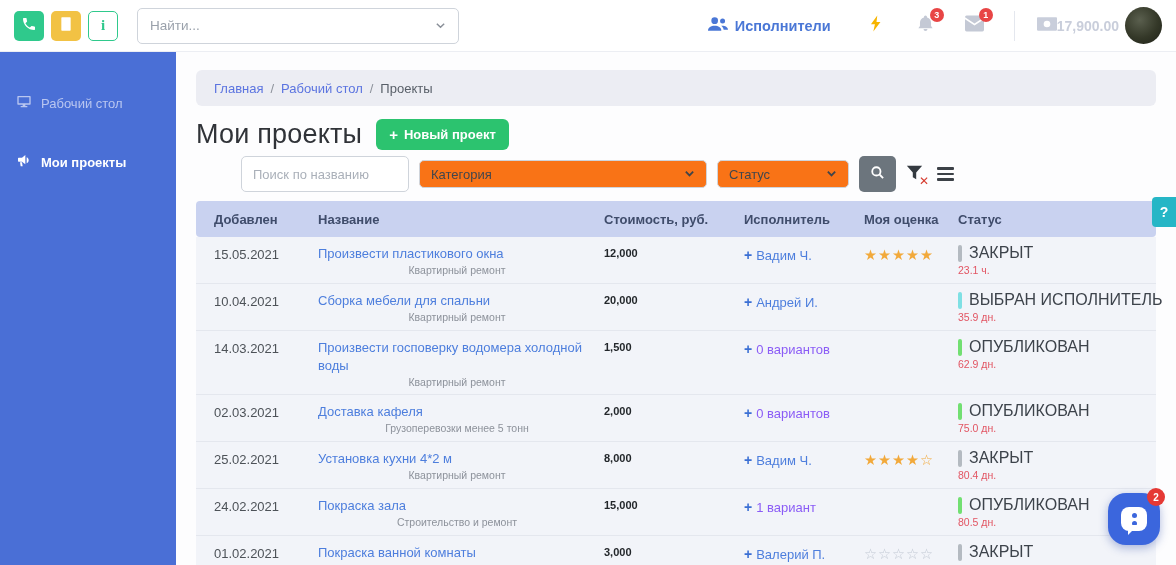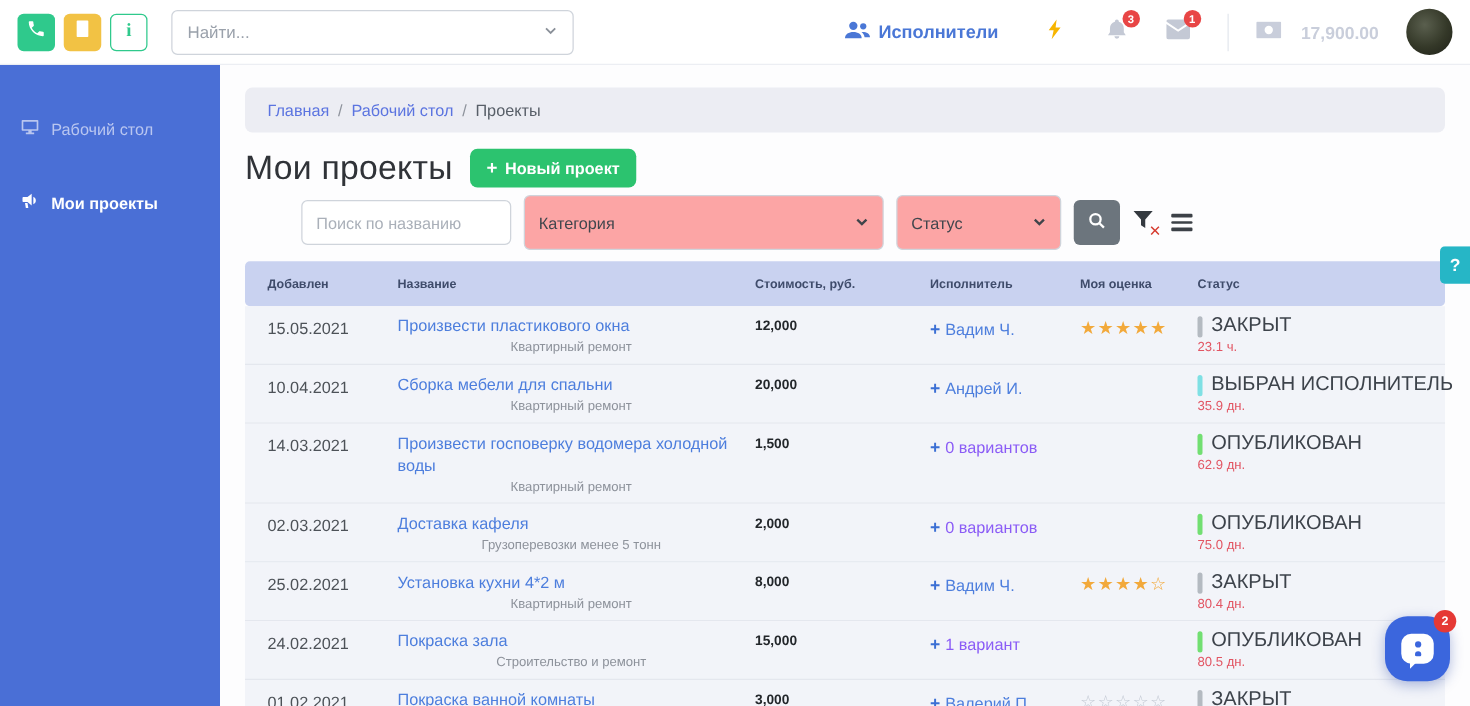--- a/index.html
+++ b/index.html
@@ -27,22 +27,22 @@
                cursor:pointer; margin-right:36px; }
   .executors svg { width:20px; height:16px; fill:#4a77d6; }
   .icon-wrap { position:relative; margin-right:30px; cursor:pointer; }
   .icon-wrap svg { width:19px; height:19px; }
   .bolt svg { fill:#f7b500; }
   .muted-ic svg { fill:#c4c9d5; }
   .badge { position:absolute; top:-6px; right:-9px; background:#e84545; color:#fff; font-size:9px;
            font-weight:bold; min-width:14px; height:14px; border-radius:8px; display:flex;
            align-items:center; justify-content:center; padding:0 3px; }
   .vdiv { width:1px; height:30px; background:#e4e7ee; margin:0 22px 0 0; }
-  .balance { display:flex; align-items:center; gap:16px; color:#c9cedb; font-size:14px; font-weight:600;
-             margin-right:22px; }
+  .balance { display:flex; align-items:center; gap:0; color:#c9cedb; font-size:14px; font-weight:600;
+             margin-right:6px; }
   .balance svg { width:20px; height:14px; fill:#c9cedb; }
   .avatar { width:37px; height:37px; border-radius:50%;
             background:radial-gradient(circle at 40% 35%, #5a5f4e 0%, #343828 55%, #1e2018 100%);
             cursor:pointer; }
 
   
   .layout { display:flex; height:513px; }
   .sidebar { width:176px; background:#4a6fd6; padding-top:32px; flex-shrink:0; }
   .side-item { display:flex; align-items:center; gap:9px; padding:10px 16px; font-size:13px;
                color:#b9c6f0; cursor:pointer; margin-bottom:20px; }
@@ -61,41 +61,41 @@
   .page-title { font-size:27px; font-weight:400; color:#303338; letter-spacing:.2px; }
   .new-project { background:#2cc36f; color:#fff; border:none; border-radius:6px; height:31px;
                  padding:0 13px; font-size:13px; font-weight:bold; cursor:pointer;
                  display:flex; align-items:center; gap:6px; font-family:inherit; }
   .new-project .plus { font-size:15px; font-weight:bold; }
 
   .filters { margin-top:6px; display:flex; align-items:center; gap:10px;padding-left:45px; }
   .filter-input { width:168px; height:36px; border:1px solid #cfd4db; border-radius:5px; padding:0 11px;
                   font-size:13px; color:#495057; font-family:inherit; background:#fff; }
   .filter-input::placeholder { color:#aab0b9; }
-  .selectbox { height:44px; border:1px solid #cfd4db; border-radius:5px; background:#fca5a5;
+  .selectbox { height:28px; border:1px solid #cfd4db; border-radius:5px; background:#f97316;
                display:flex; align-items:center; justify-content:space-between; padding:0 11px;
                font-size:13px; color:#41464d; cursor:pointer; }
   .selectbox.cat { width:288px; }
   .selectbox.st  { width:132px; }
   .selectbox svg { width:11px; height:11px; stroke:#3f444a; }
   .search-btn { width:37px; height:36px; background:#6c757d; border:none; border-radius:5px;
                 display:flex; align-items:center; justify-content:center; cursor:pointer; }
   .search-btn svg { width:15px; height:15px; stroke:#fff; fill:none; stroke-width:2.4; }
   .tool-ic { cursor:pointer; display:flex; align-items:center; }
   .funnel { position:relative; }
   .funnel svg { width:17px; height:17px; fill:#343a40; }
   .funnel .x { position:absolute; right:-6px; bottom:-3px; color:#d63b2f; font-size:12px; font-weight:bold; }
   .burger { display:flex; flex-direction:column; gap:3px; margin-left:4px; }
   .burger i { width:17px; height:2.6px; background:#3c4147; border-radius:1px; }
 
   
   .tbl { margin-top:9px; }
   .thead { background:#c9d2f0; border-radius:4px; height:36px; display:grid; align-items:center;
            grid-template-columns:96px 1fr 132px 112px 86px 198px; column-gap:8px;
-           padding:0 0 0 18px; font-size:10px; font-weight:600; color:#3f4c6b; }
+           padding:0 0 0 18px; font-size:13px; font-weight:600; color:#3f4c6b; }
   .trow { display:grid; grid-template-columns:96px 1fr 132px 112px 86px 198px; column-gap:8px;
           padding:7px 0 6px 18px; border-bottom:1px solid #e4e7ee; background:#f2f4f9; min-height:47px;
           align-items:start; }
   .c-date { font-size:13px; color:#4d5258; padding-top:3px; }
   .c-name a { color:#4d7edd; font-size:13px; text-decoration:none; cursor:pointer; }
   .c-cat { font-size:10.5px; color:#8d929b; margin-top:2px;text-align:center; }
   .c-cost { font-size:11px; font-weight:bold; color:#23272b; padding-top:3px; }
   .c-exec { font-size:13px; color:#4d7edd; padding-top:3px; white-space:nowrap; cursor:pointer; }
   .c-exec .plus-g { color:#3b6fd4; font-weight:bold; margin-right:4px; font-size:14px; }
   .c-exec.plain span.exec-name { color:#8b5cf6; cursor:default; }

